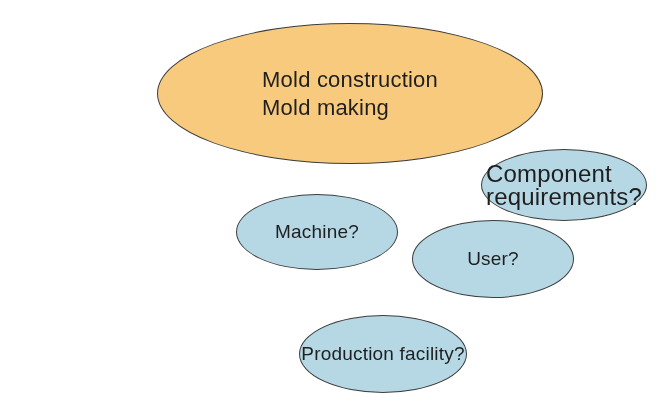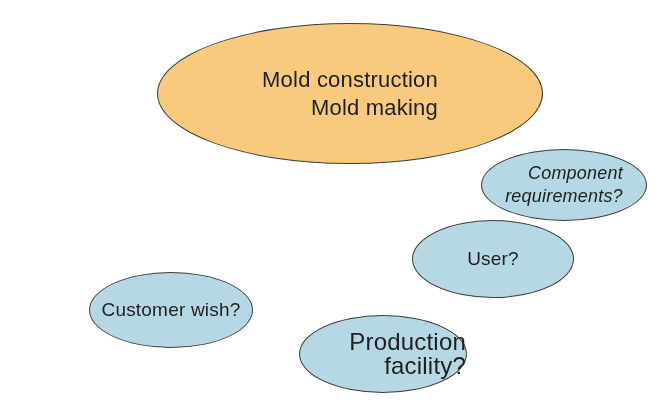--- a/index.html
+++ b/index.html
@@ -20,34 +20,34 @@
     border-radius: 50%;
     border: 1px solid #3d3d3d;
     display: flex;
     align-items: center;
     justify-content: center;
     box-sizing: border-box;
     color: #1f1f1f;
   }
   .ellipse .label {
     white-space: pre-line;
-    text-align: right;
+    text-align: left;
     letter-spacing: 0.2px;
   }
   
   .node-main {
     left: 157px; top: 23px;
     width: 386px; height: 141px;
     font-size: 22px; line-height: 28px;
   }
   
   .node-component {
     left: 481px; top: 149px;
     width: 166px; height: 72px;
-    font-size: 18px; line-height: 23px; font-style: italic;
+    font-size: 24px; line-height: 23px;
   }
   .node-material {
     left: 37px; top: 172px;
     width: 164px; height: 78px;
     font-size: 19px; line-height: 24px;
   }
   .node-machine {
     left: 236px; top: 194px;
     width: 162px; height: 76px;
     font-size: 19px; line-height: 24px;
@@ -58,45 +58,45 @@
     font-size: 19px; line-height: 24px;
   }
   .node-customer {
     left: 89px; top: 272px;
     width: 164px; height: 76px;
     font-size: 19px; line-height: 24px;
   }
   .node-production {
     left: 299px; top: 315px;
     width: 168px; height: 78px;
-    font-size: 24px; line-height: 24px;
+    font-size: 19px; line-height: 24px;
   }
 </style>
 </head>
 <body>
 
 <div class="stage">
 
   <div class="ellipse node-main" style="background-color: rgb(247, 202, 126);">
     <span class="label">Mold construction
 Mold making</span>
   </div>
 
   <div class="ellipse node-component" style="background-color: rgb(182, 216, 228);">
     <span class="label">Component
 requirements?</span>
   </div>
 
 
+  <div class="ellipse node-machine" style="background-color: rgb(182, 216, 228);">
+    <span class="label">Machine?</span>
+  </div>
 
   <div class="ellipse node-user" style="background-color: rgb(182, 216, 228);">
     <span class="label">User?</span>
   </div>
 
-  <div class="ellipse node-customer" style="background-color: rgb(182, 216, 228);">
-    <span class="label">Customer wish?</span>
-  </div>
 
   <div class="ellipse node-production" style="background-color: rgb(182, 216, 228);">
     <span class="label">Production facility?</span>
   </div>
 
 </div>
 
 </body></html>

